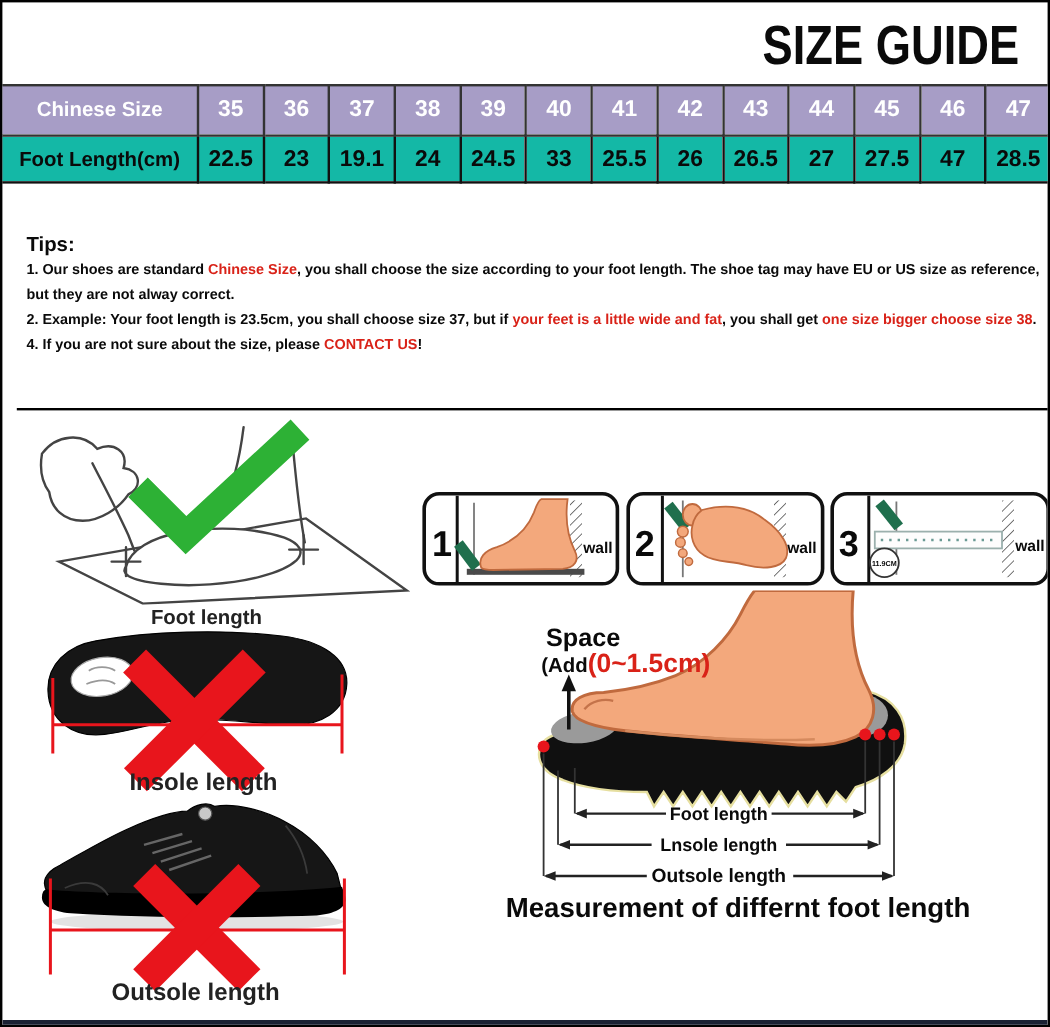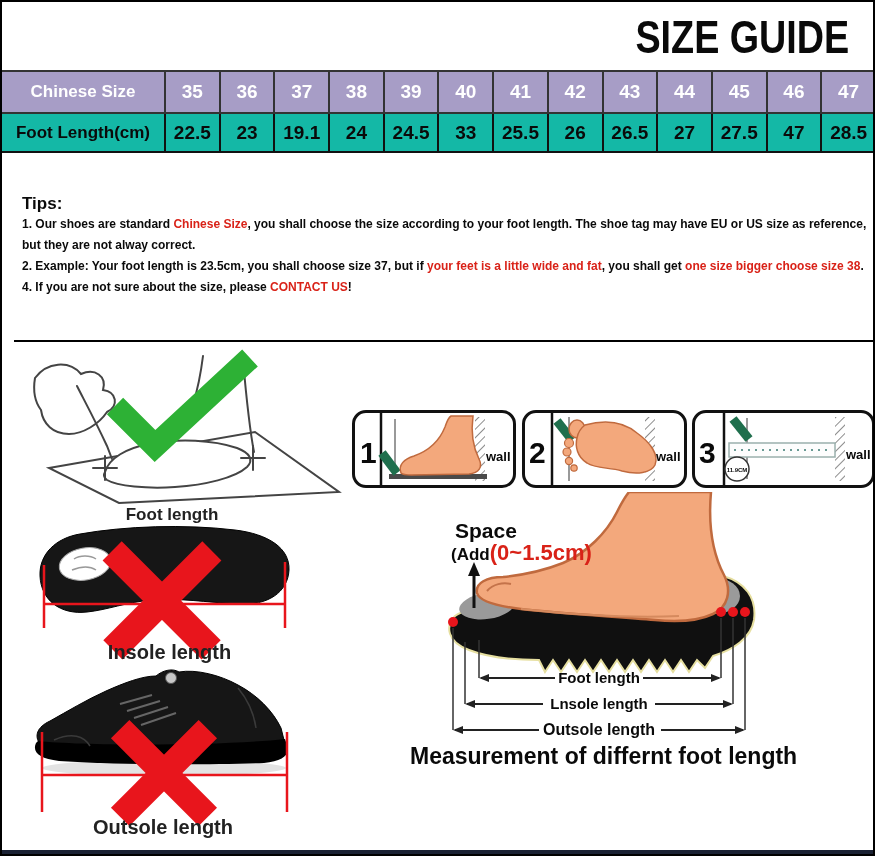--- a/index.html
+++ b/index.html
@@ -24,21 +24,21 @@
   .tip-line{font-size:12px;font-weight:bold;color:#0a0a0a;line-height:21px;}
   .tip-line .red{color:var(--red,#e02020);}
   
   .art{position:absolute;}
   .caption{position:absolute;text-align:center;color:#222;font-weight:600;}
   .cap-sm{font-size:17px;}
   .cap-lg{font-size:20px;}
   .panel{position:absolute;top:408px;height:78px;border:3px solid #111;border-radius:14px;
     box-sizing:border-box;background:#fff;}
   .panel svg{display:block;width:100%;height:100%;}
-  .measure-title{position:absolute;top:741px;left:408px;width:410px;text-align:left;
+  .measure-title{position:absolute;top:741px;left:408px;width:410px;text-align:center;
     font-size:23px;font-weight:bold;color:#0a0a0a;}
   .bottom-bar{position:absolute;left:0;top:848px;width:100%;height:8px;background:var(--navy-bar,#1a2133);}
   
   svg text{font-family:"Liberation Sans","DejaVu Sans",sans-serif;font-weight:bold;}
   .tblack{fill:#0a0a0a;}
   .tred{fill:var(--red,#e02020);}
   .peach{fill:var(--peach,#f3a87c);stroke:var(--peach-stroke,#c06a3e);}
   .marker{stroke:var(--marker-green,#1f6f4d);}
   .xbar{fill:var(--x-red,#e8151c);}
   .dot{fill:var(--x-red,#e8151c);}

